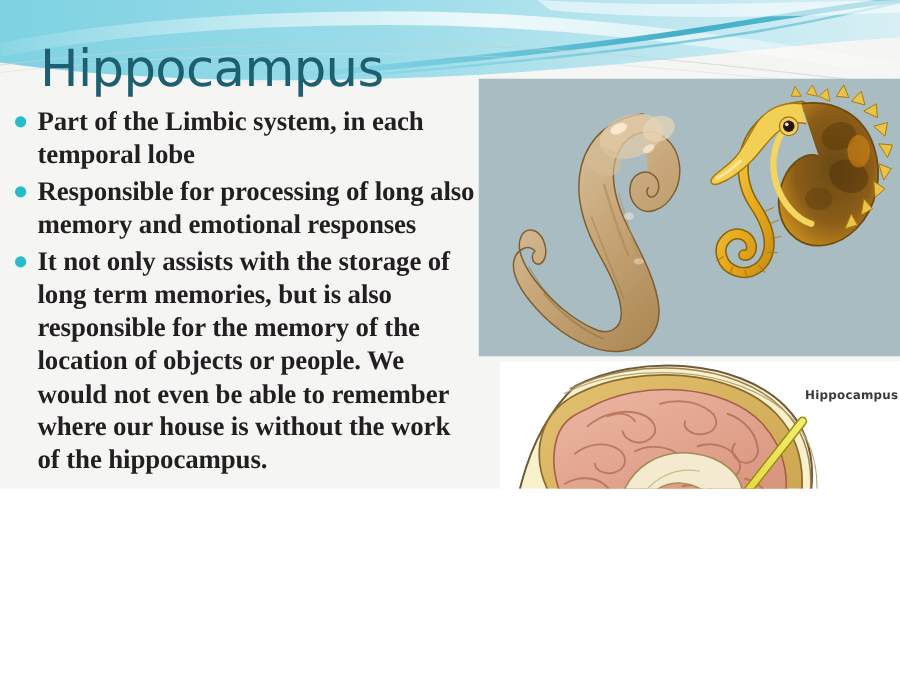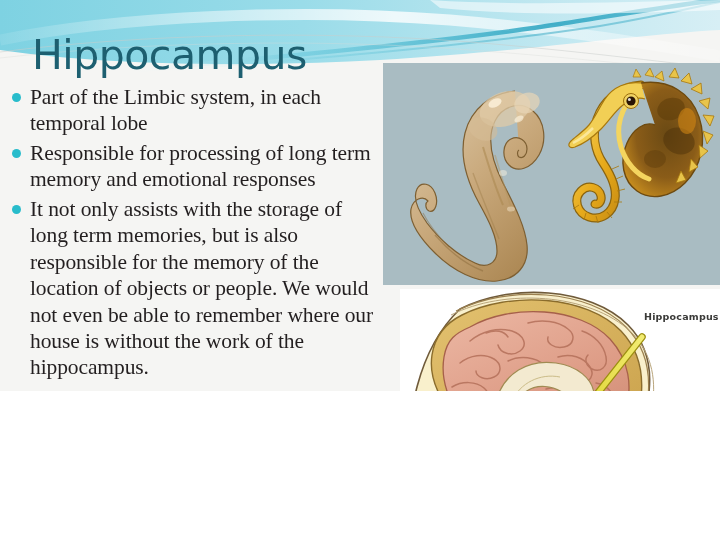--- a/index.html
+++ b/index.html
@@ -62,20 +62,21 @@
     background: #28bccb;
     margin-top: 9px;
     margin-right: 9px;
   }
   .bullet-text {
     font-family: "Liberation Serif", serif;
     font-size: 21.5px;
     line-height: 1.23;
     color: #231f20;
     letter-spacing: -0.1px;
+    font-weight: bold;
   }
 
   
   .photo-specimen {
     position: absolute;
     left: 383px;
     top: 63px;
     width: 337px;
     height: 222px;
     background: #a9bcc2;
@@ -155,21 +156,21 @@
 
   <div class="bullets">
 
     <div class="bullet-row">
       <span class="bullet-dot"></span>
       <span class="bullet-text">Part of the Limbic system, in each temporal lobe</span>
     </div>
 
     <div class="bullet-row">
       <span class="bullet-dot"></span>
-      <span class="bullet-text">Responsible for processing of long term memory and emotional responses</span>
+      <span class="bullet-text">Responsible for processing of long also memory and emotional responses</span>
     </div>
 
     <div class="bullet-row">
       <span class="bullet-dot"></span>
       <span class="bullet-text">It not only assists with the storage of long term memories, but is also responsible for the memory of the location of objects or people. We would not even be able to remember where our house is without the work of the hippocampus.</span>
     </div>
 
   </div>
 
   <div class="photo-specimen">

